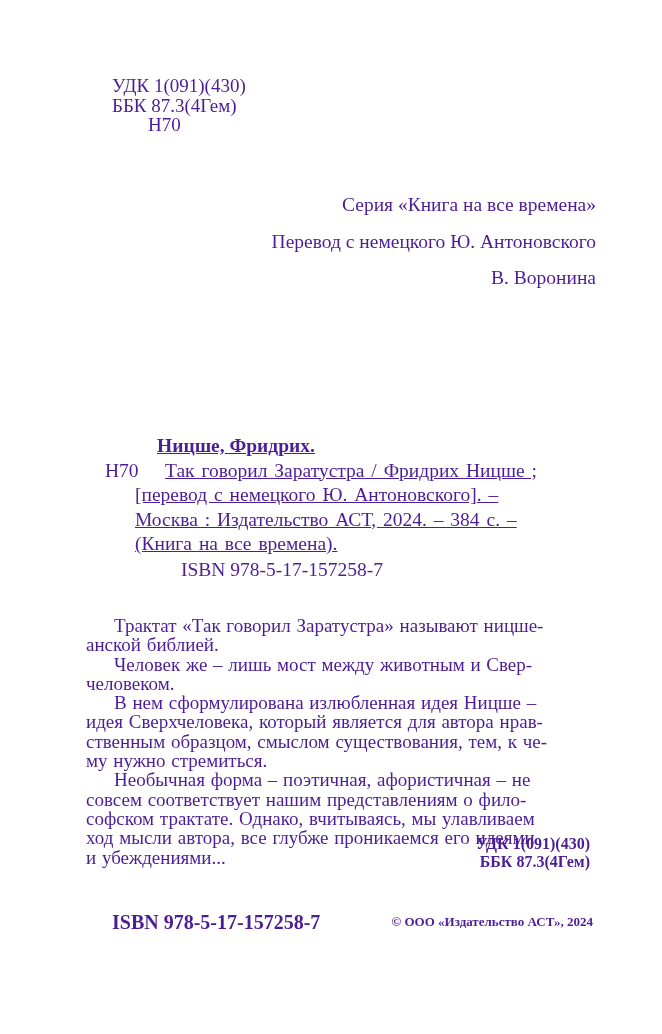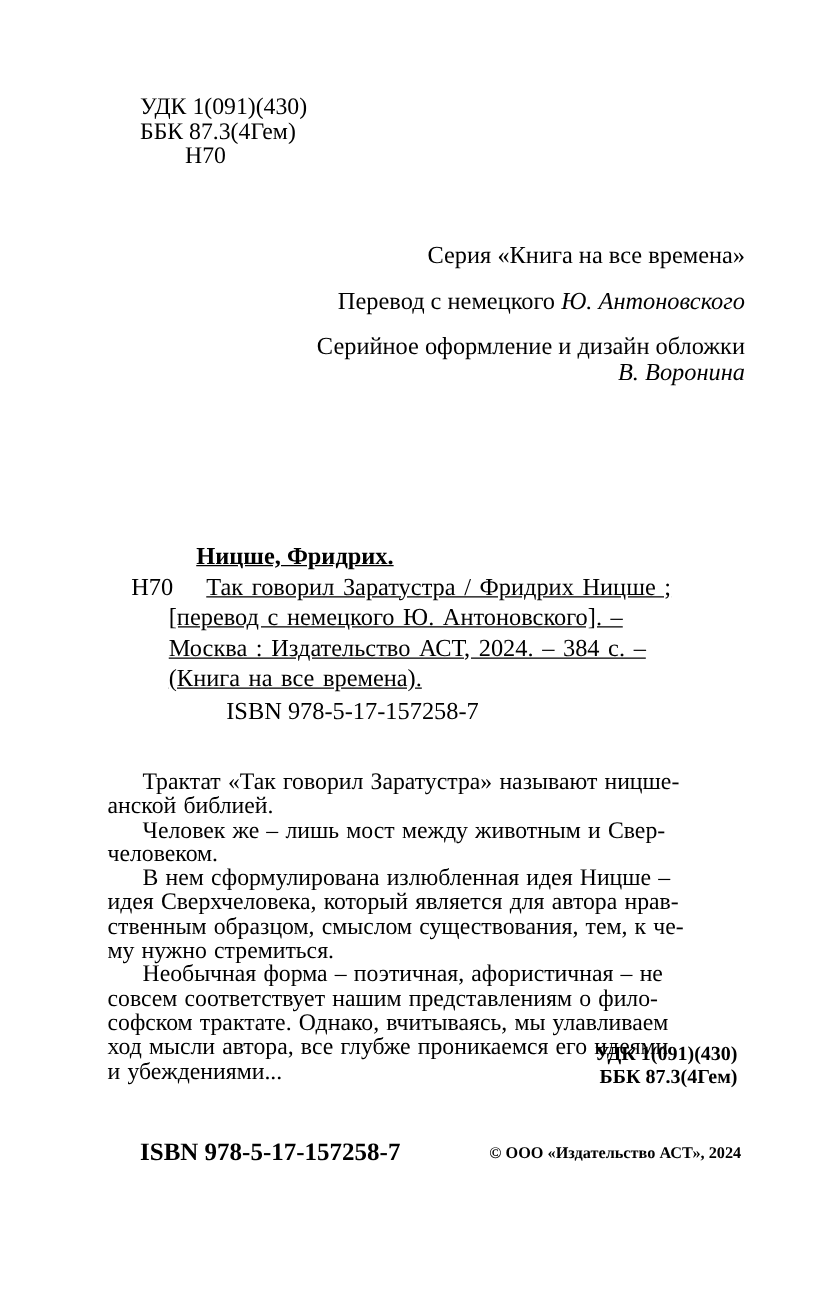--- a/index.html
+++ b/index.html
@@ -1,39 +1,39 @@
 <!DOCTYPE html>
 <html lang="ru"><head>
 <meta charset="utf-8">
 <style>
   html, body { margin: 0; padding: 0; background: #ffffff; }
   .page {
     position: relative;
     width: 662px;
     height: 1034px;
     background: #ffffff;
-    color: #000000;
+    color: #4c1d95;
     font-family: "Liberation Serif", serif;
     overflow: hidden;
   }
   
   .top-codes {
     position: absolute; left: 112px; top: 76px;
     font-size: 19px; line-height: 19.5px; white-space: nowrap;
   }
   .top-codes .code-n70 { margin-left: 36px; }
 
   
   .series-block {
     position: absolute; left: 96px; top: 194px; width: 500px;
     text-align: right; font-size: 19.5px; line-height: 21px;
   }
   .trans-line { margin-top: 16px; }
   .design-block { margin-top: 15px; }
-  .italic { font-style: italic; }
+  .italic { }
 
   
   .bib-block {
     position: absolute; left: 135px; top: 434px; width: 457px;
     font-size: 19.5px; line-height: 24.5px; text-decoration: underline;
   }
   .bib-author { font-weight: bold; margin-left: 22px; }
   .bib-code { position: absolute; left: -30px; top: 24.5px; }
   .bib-desc { white-space: pre-line; text-indent: 30px; word-spacing: 2px; }
   .bib-isbn { position: absolute; left: 181px; top: 559px; font-size: 19.5px; }
@@ -70,21 +70,20 @@
   <div class="top-codes">
     <div>УДК 1(091)(430)</div>
     <div>ББК 87.3(4Гем)</div>
     <div class="code-n70">Н70</div>
   </div>
 
   <div class="series-block">
     <div>Серия «Книга на все времена»</div>
     <div class="trans-line"><span>Перевод с немецкого</span> <span class="italic">Ю. Антоновского</span></div>
     <div class="design-block">
-      <div>Серийное оформление и дизайн обложки</div>
       <div class="italic">В. Воронина</div>
     </div>
   </div>
 
   <div class="bib-block">
     <div class="bib-author">Ницше, Фридрих.</div>
     <span class="bib-code">Н70</span>
     <div class="bib-desc">Так говорил Заратустра / Фридрих Ницше ;
 [перевод с немецкого Ю. Антоновского]. –
 Москва : Издательство АСТ, 2024. – 384 с. –

